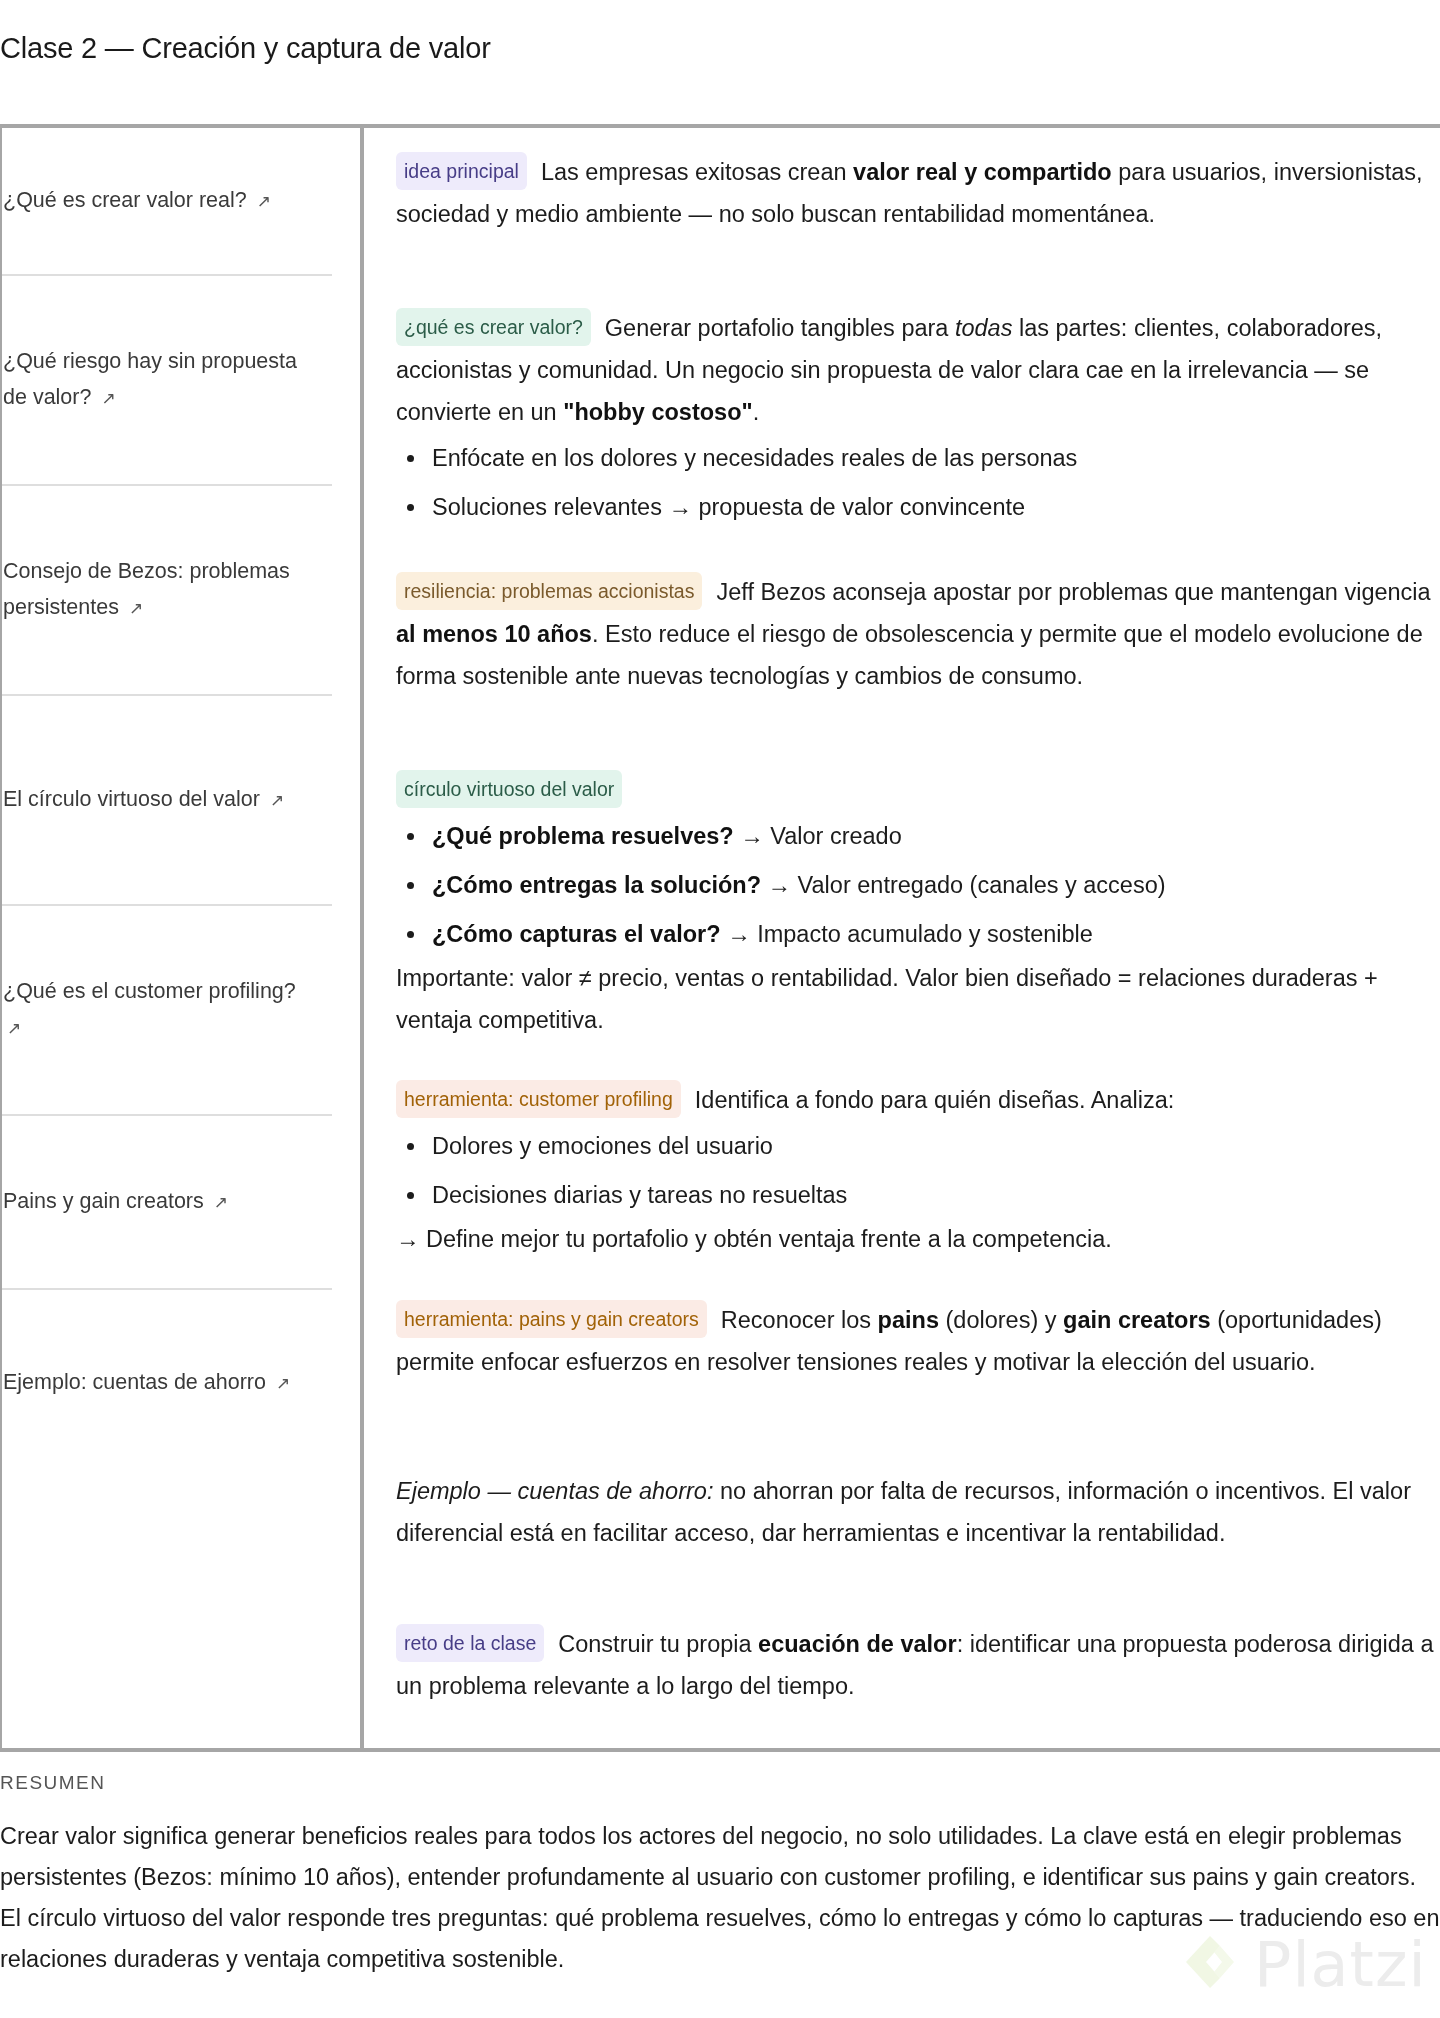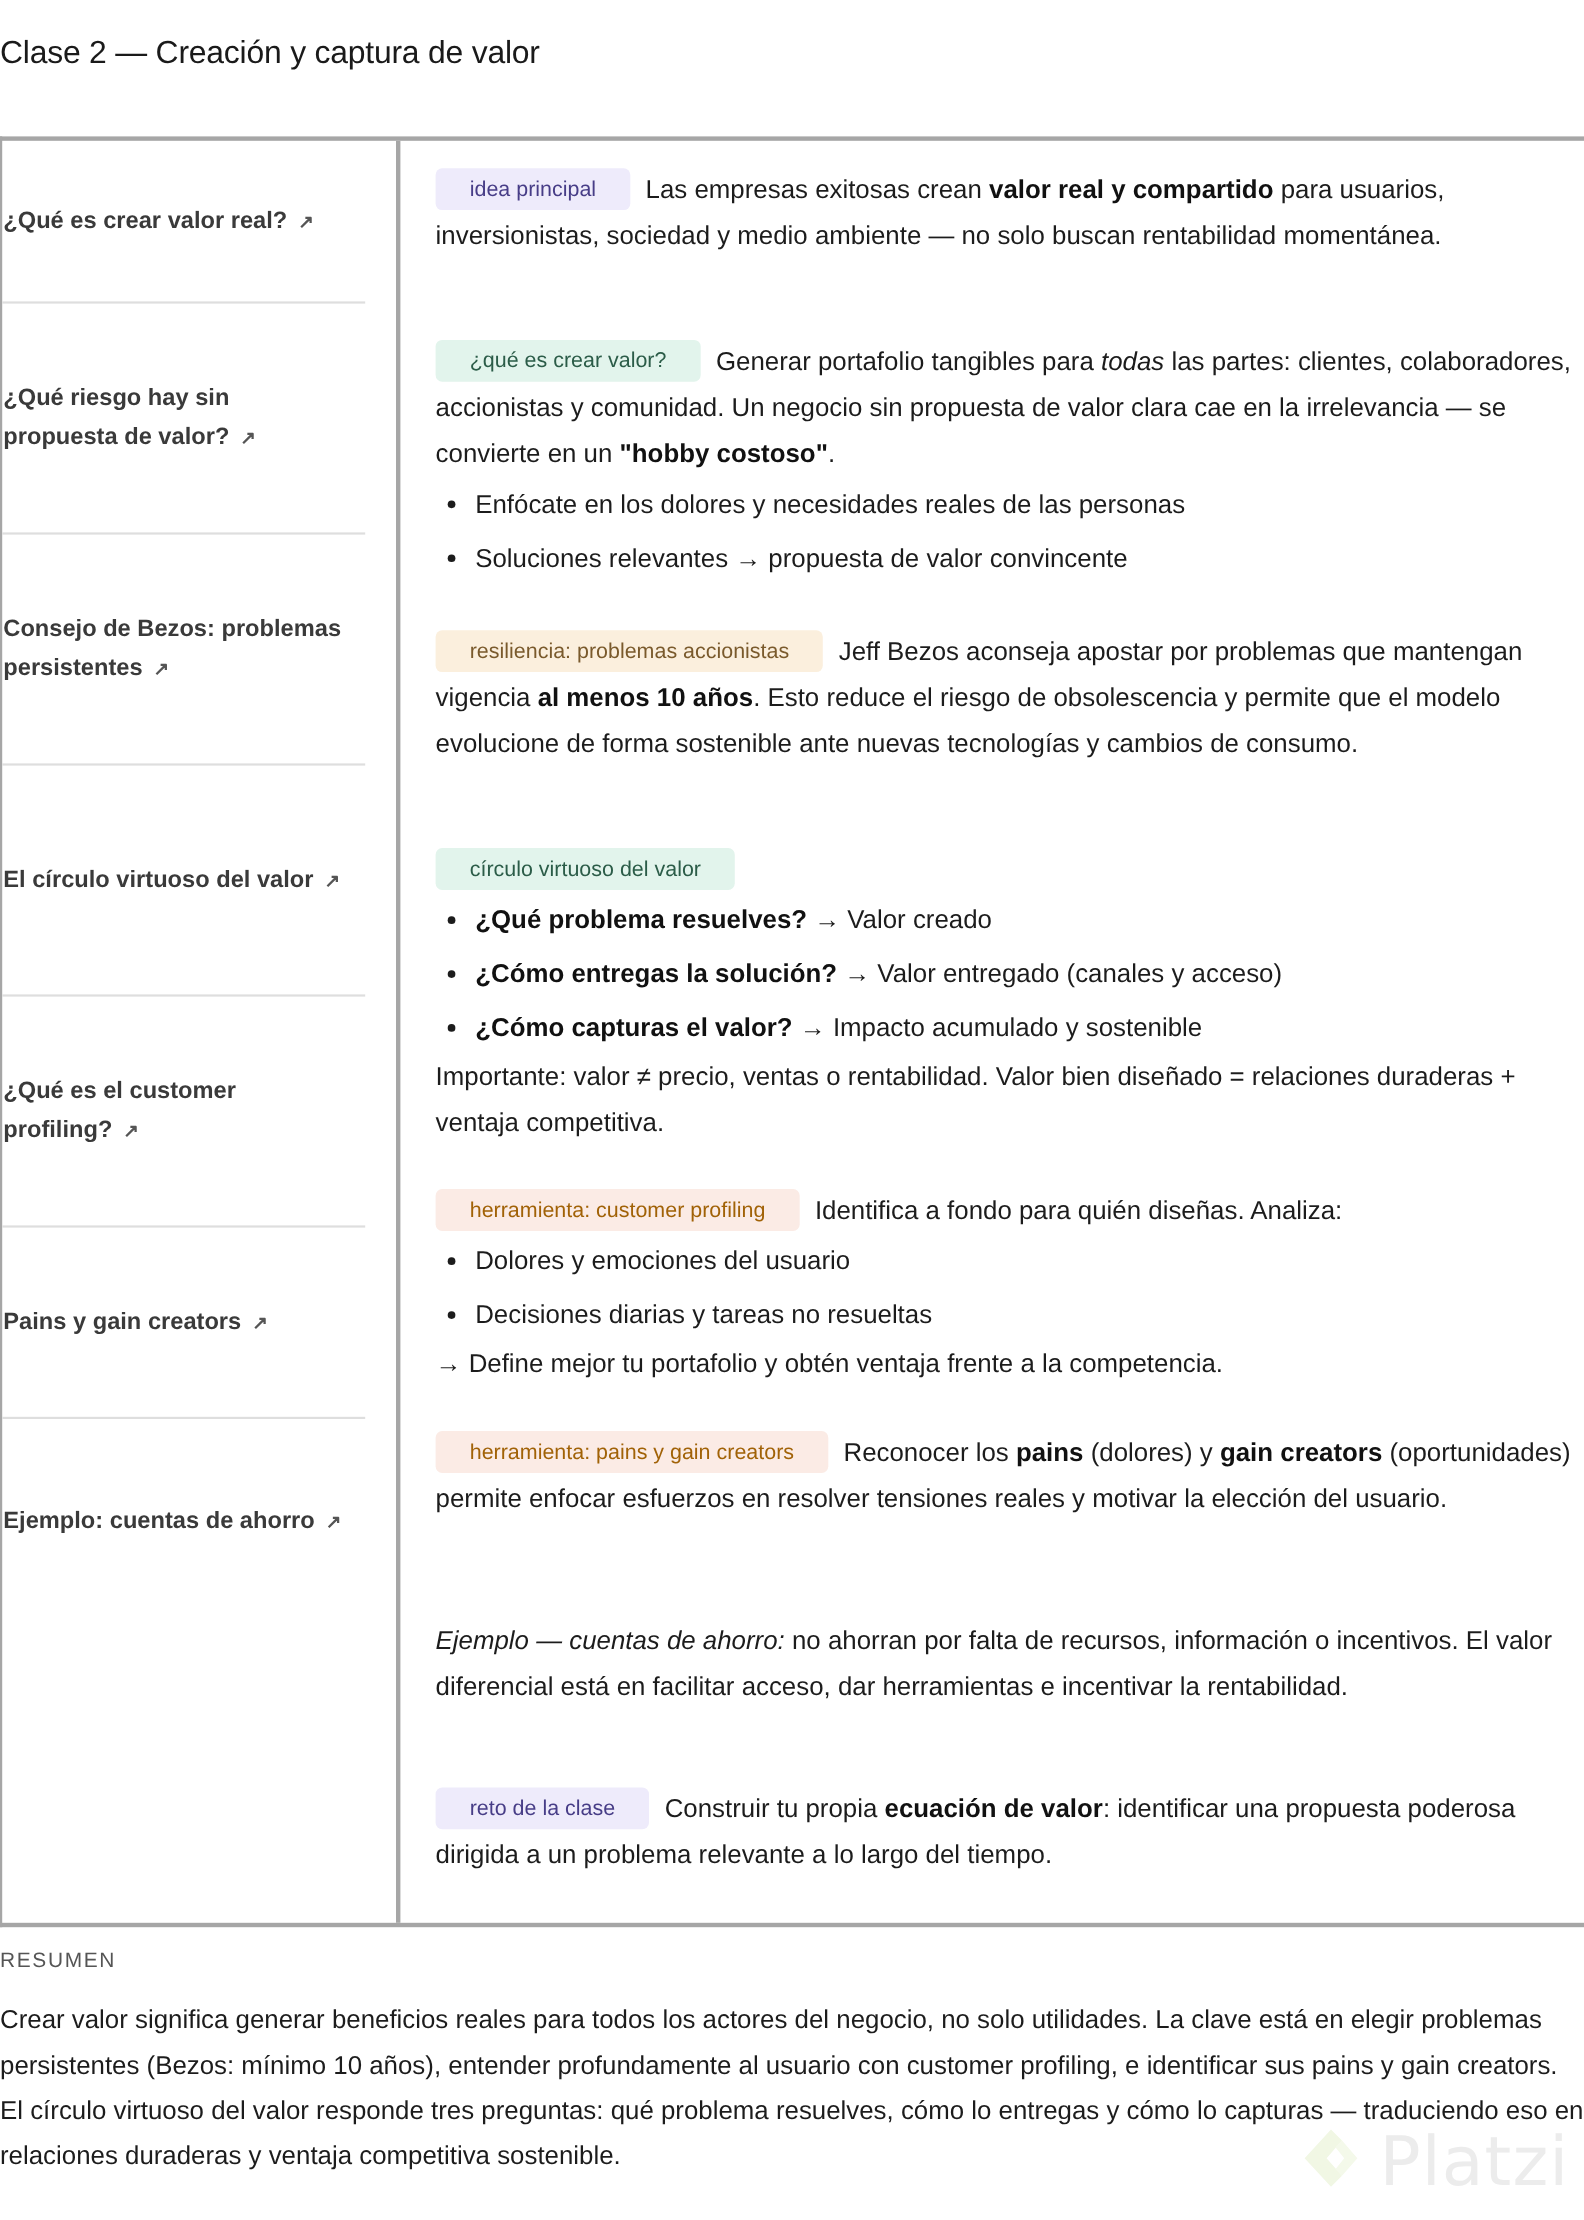--- a/index.html
+++ b/index.html
@@ -19,34 +19,33 @@
     position: absolute; left: 0; top: 0; width: 358px; height: 100%;
   }
   .vdiv { position: absolute; left: 358px; top: 0; width: 4px; height: 100%; background: #a6a6a6; }
 
   .nav-item {
     position: absolute; left: 0; width: 330px;
     display: flex; align-items: center;
     font-size: 21.5px; color: #3a3a3a; line-height: 36px;
     border-bottom: 2px solid #dedede;
     cursor: pointer;
-    font-weight: bold;
   }
   .nav-item.last { border-bottom: none; }
   .nav-item .txt { padding-left: 1px; padding-right: 20px; }
   .nav-item .arrow { font-size: 17px; color: #555; margin-left: 4px; }
 
   .rightcol {
     position: absolute; left: 394px; top: 0; width: 1046px; height: 100%;
     font-size: 23.5px; line-height: 42px; color: #1c1c1c;
   }
   .block { position: absolute; left: 0; width: 1046px; }
   .tag {
     display: inline-block; font-size: 19.5px; line-height: 38px; height: 38px;
-    padding: 0 31px; border-radius: 6px; margin-right: 14px; vertical-align: 2px;
+    padding: 0 8px; border-radius: 6px; margin-right: 14px; vertical-align: 2px;
   }
   .tag.purple { background: #eeebfb; color: #473d87; }
   .tag.green  { background: #e2f4ec; color: #2b5c48; }
   .tag.peach  { background: #fbefdd; color: #7a5a2c; }
   .tag.salmon { background: #fbebe5; color: #a16207; }
 
   ul.bullets { list-style: none; padding-left: 0; margin: 2px 0; }
   ul.bullets li { position: relative; padding-left: 36px; line-height: 42px; margin-bottom: 7px; }
   ul.bullets li::before {
     content: ""; position: absolute; left: 11px; top: 18px; width: 7px; height: 7px;

